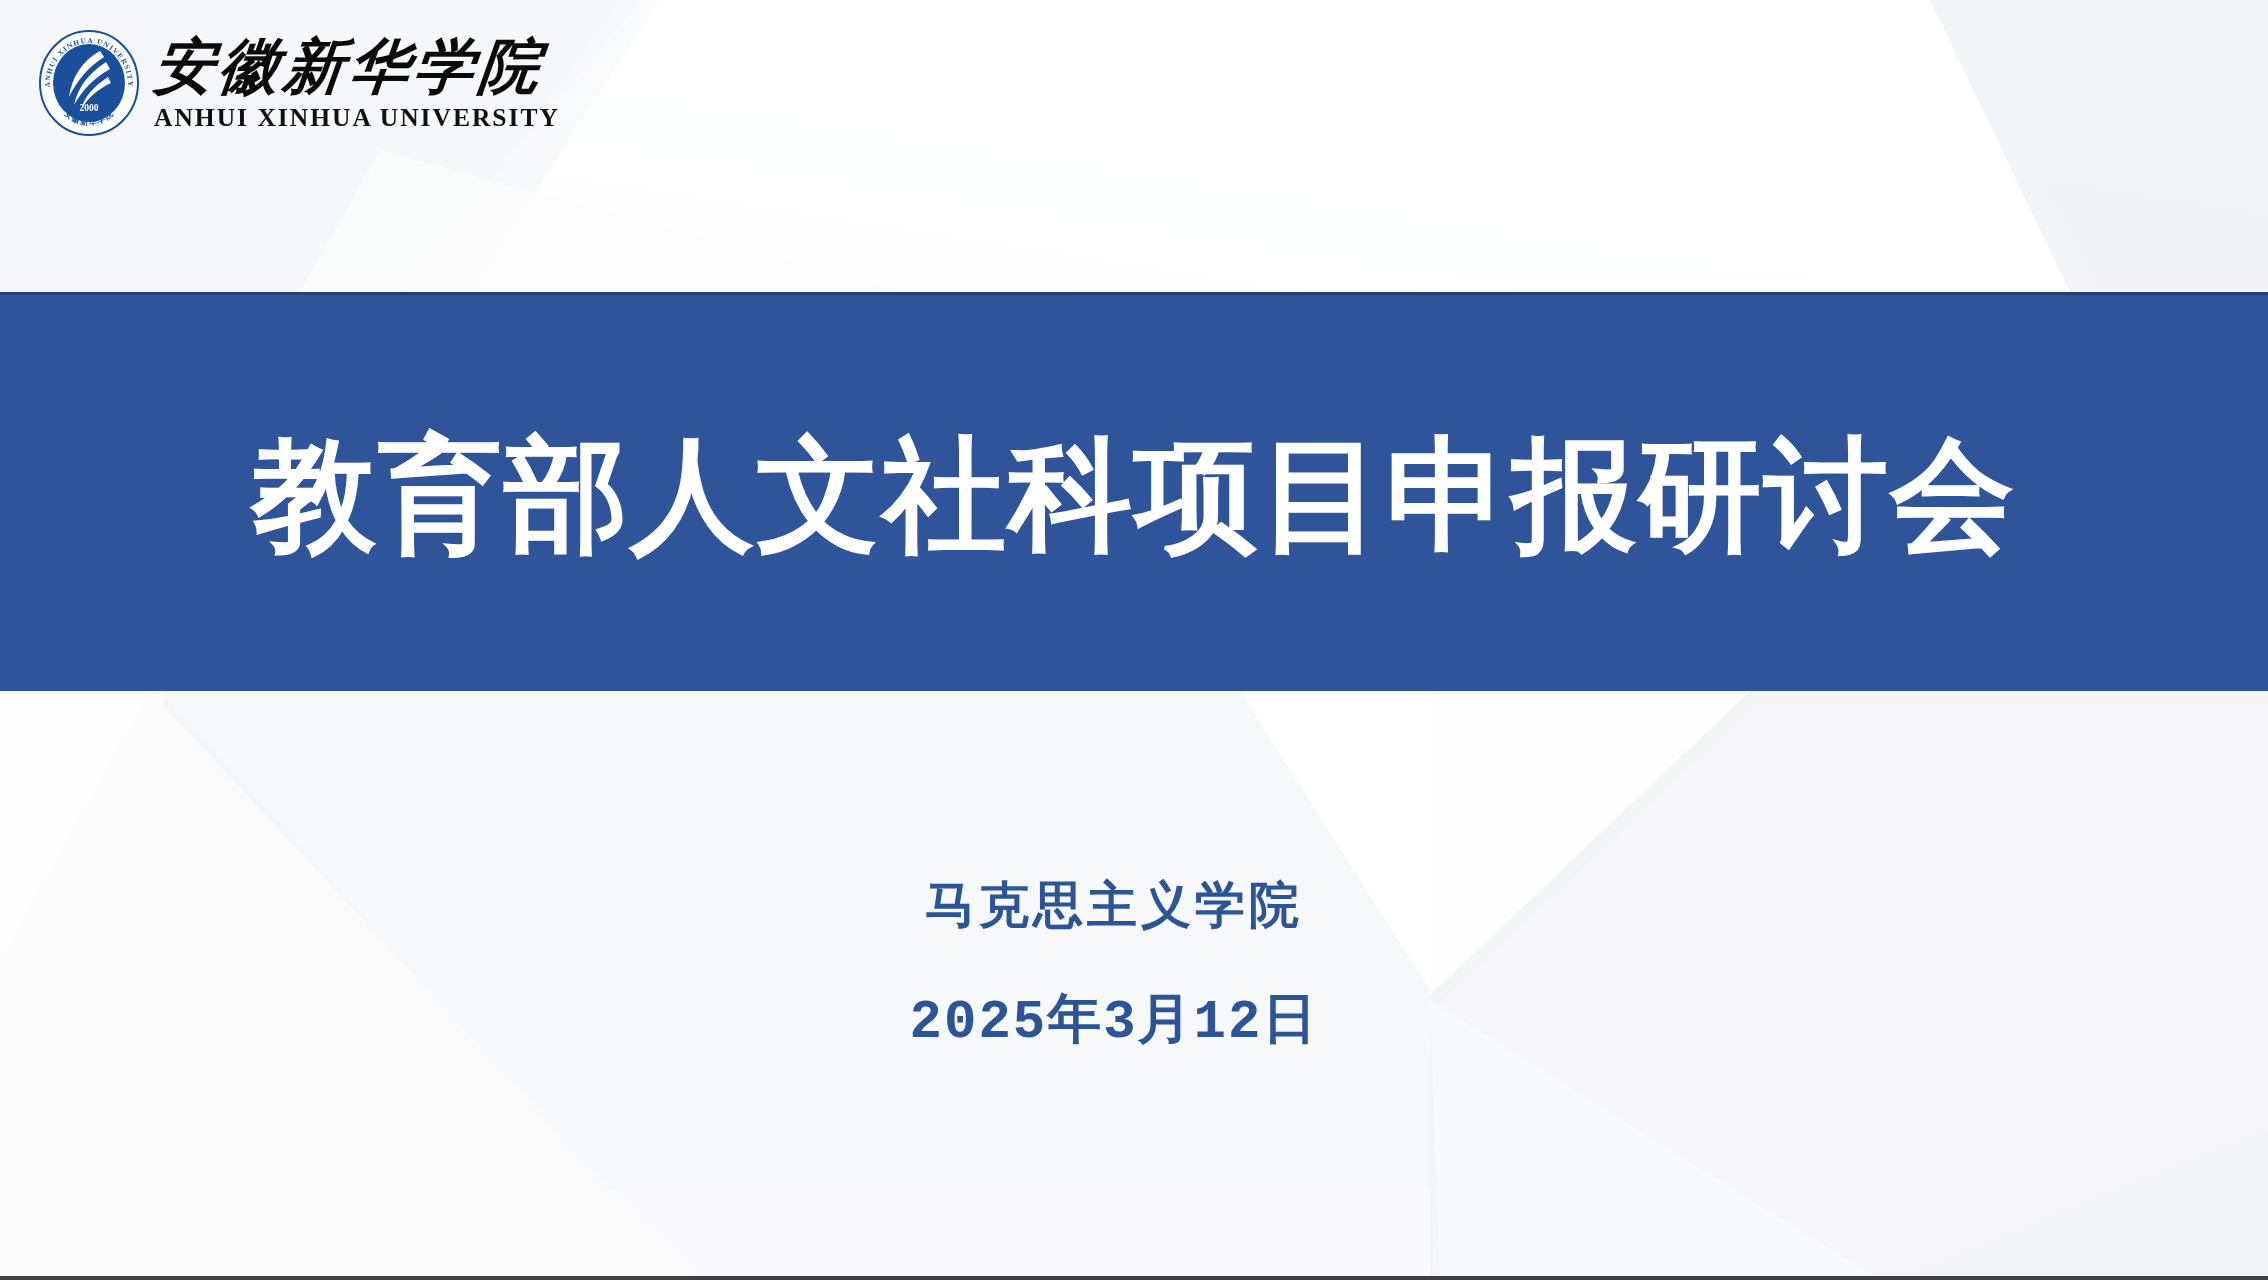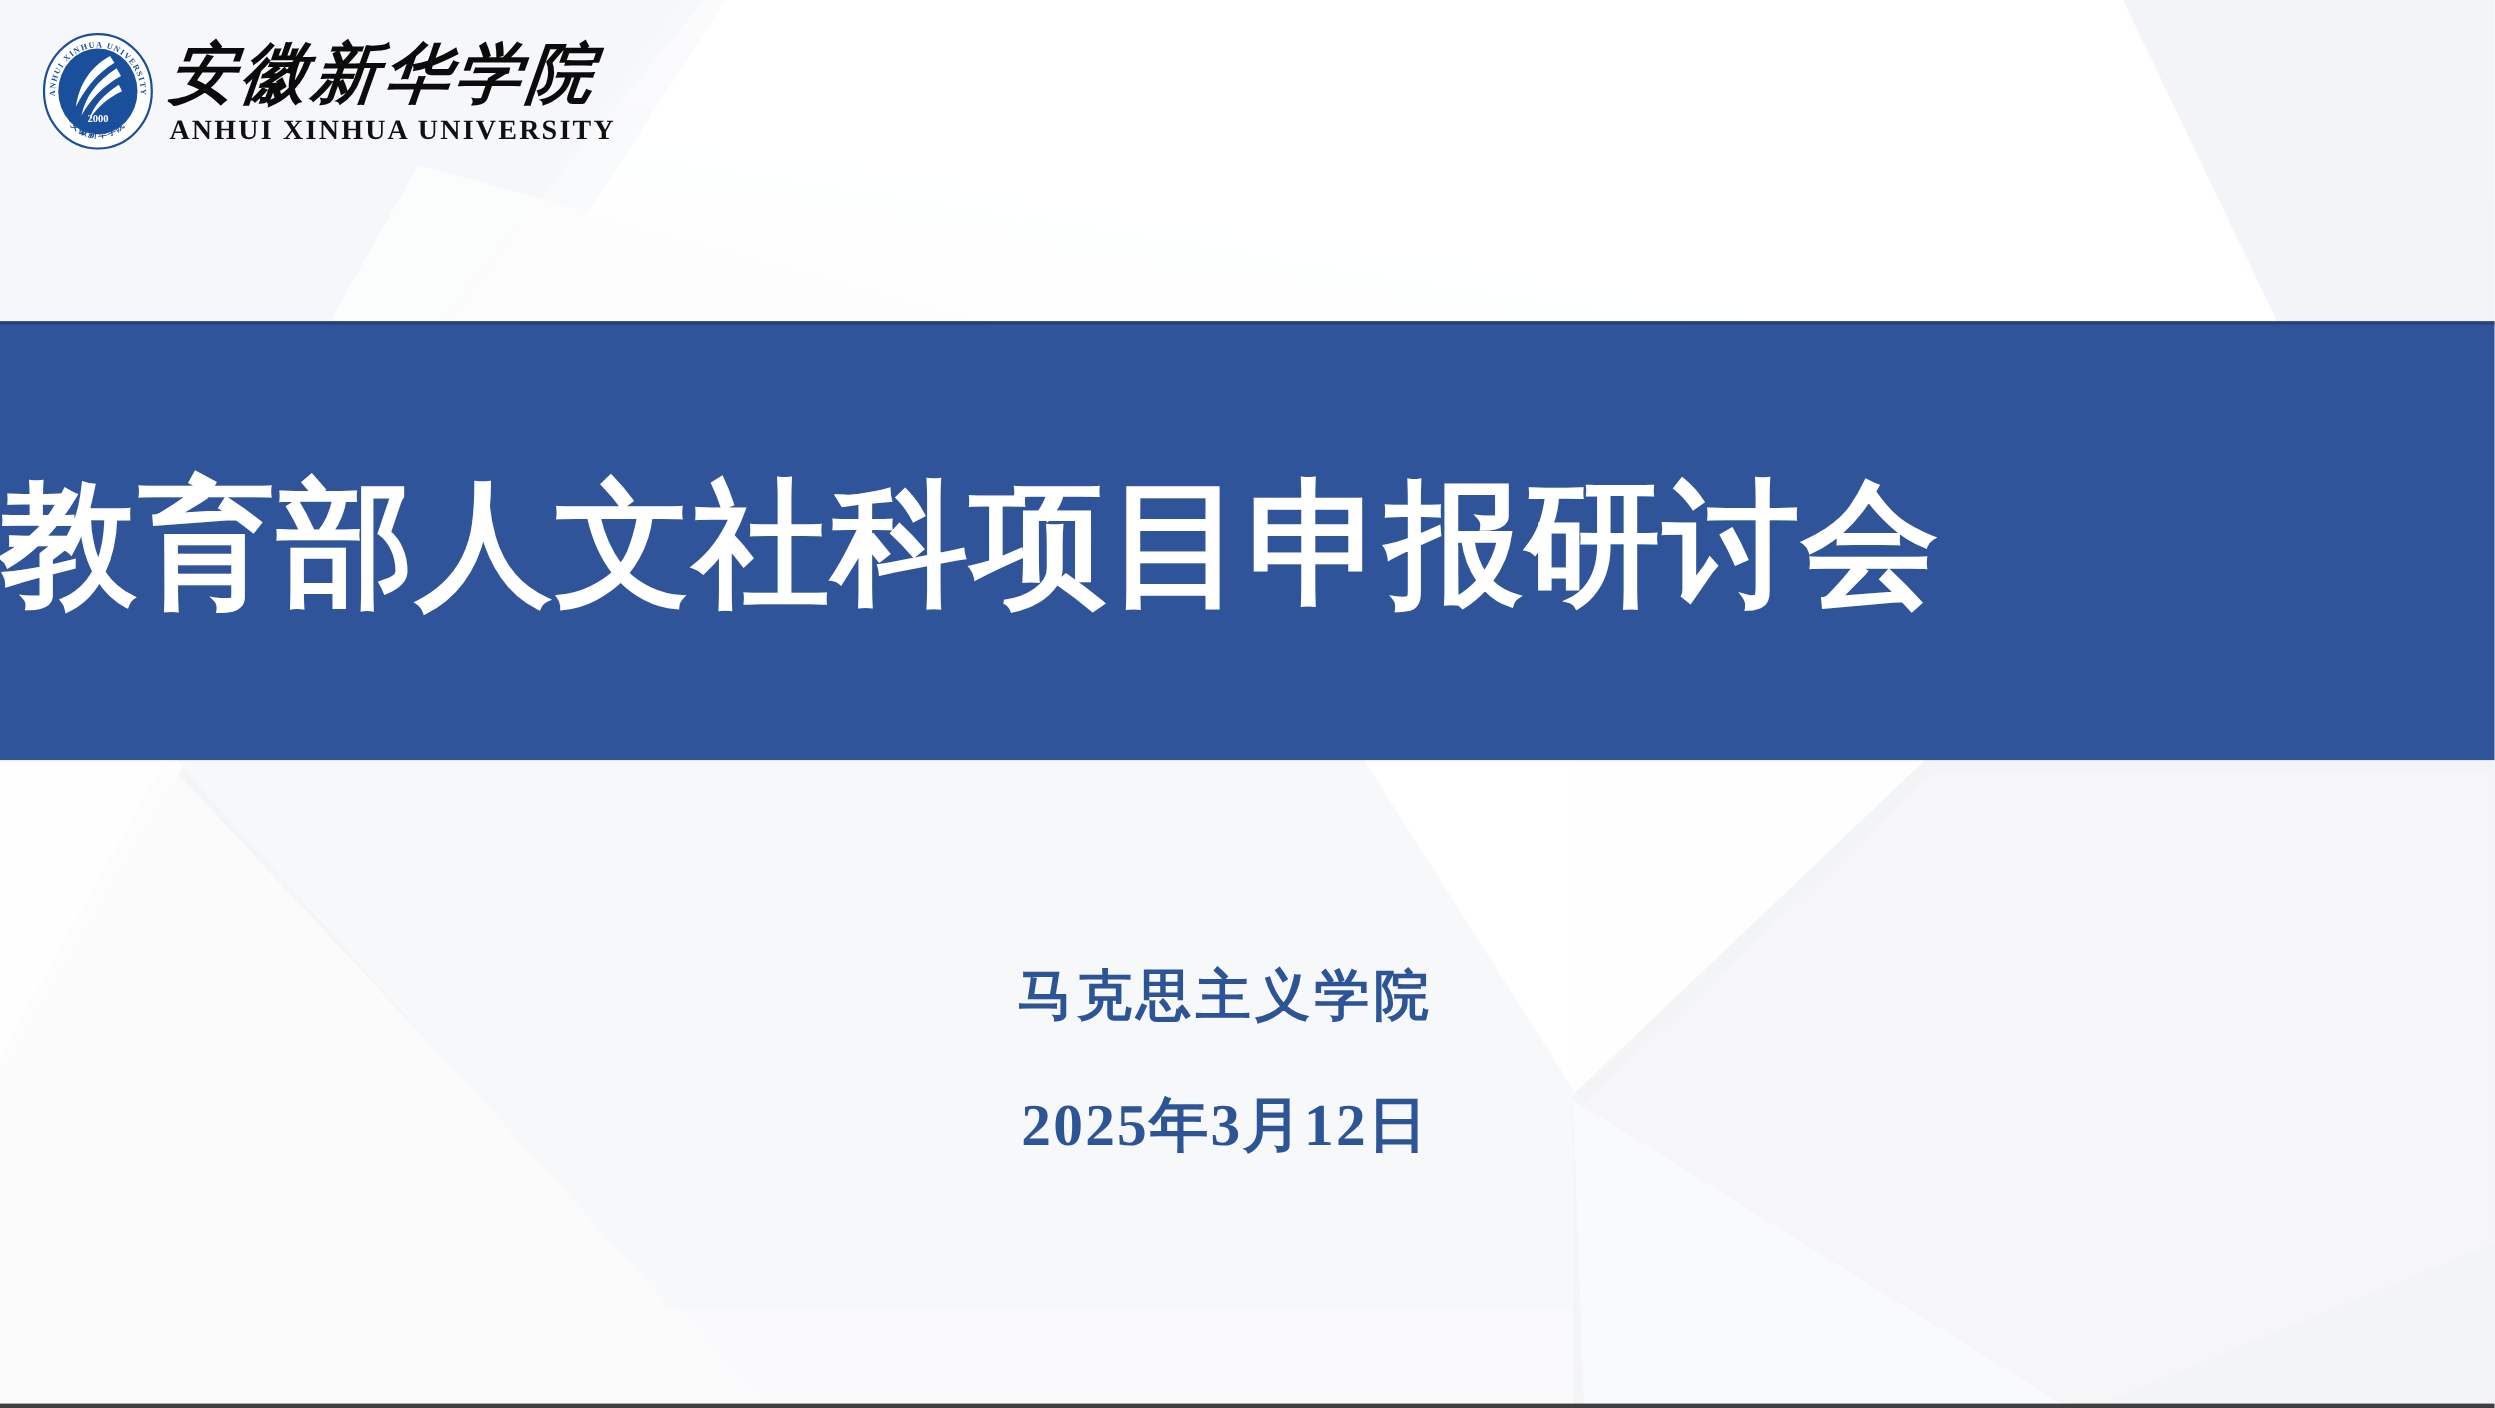--- a/index.html
+++ b/index.html
@@ -73,21 +73,21 @@
   
   #title-band {
     position: absolute;
     left: 0;
     top: 292px;
     width: 2268px;
     height: 399px;
     background: #2f549a;
     display: flex;
     align-items: center;
-    justify-content: flex-start;
+    justify-content: center;
   }
   #title-band::after {
     content: "";
     position: absolute;
     left: 0; right: 0; top: 0;
     height: 3px;
     background: rgba(20,40,85,0.45);
   }
   #slide-title {
     font-family: "Liberation Sans", "DejaVu Sans", sans-serif;
@@ -112,21 +112,21 @@
   #organizer {
     font-family: "Liberation Sans", "DejaVu Sans", sans-serif;
     font-size: 50px;
     font-weight: 700;
     color: #2d5596;
     letter-spacing: 4px;
     line-height: 1;
     margin: 0;
   }
   #event-date {
-    font-family: Liberation Serif, serif;
+    font-family: Liberation Mono, monospace;
     font-size: 54px;
     font-weight: 700;
     color: #2d5596;
     letter-spacing: 2px;
     line-height: 1;
     margin: 66px 0 0 0;
   }
 
   #bottom-rule {
     position: absolute;

